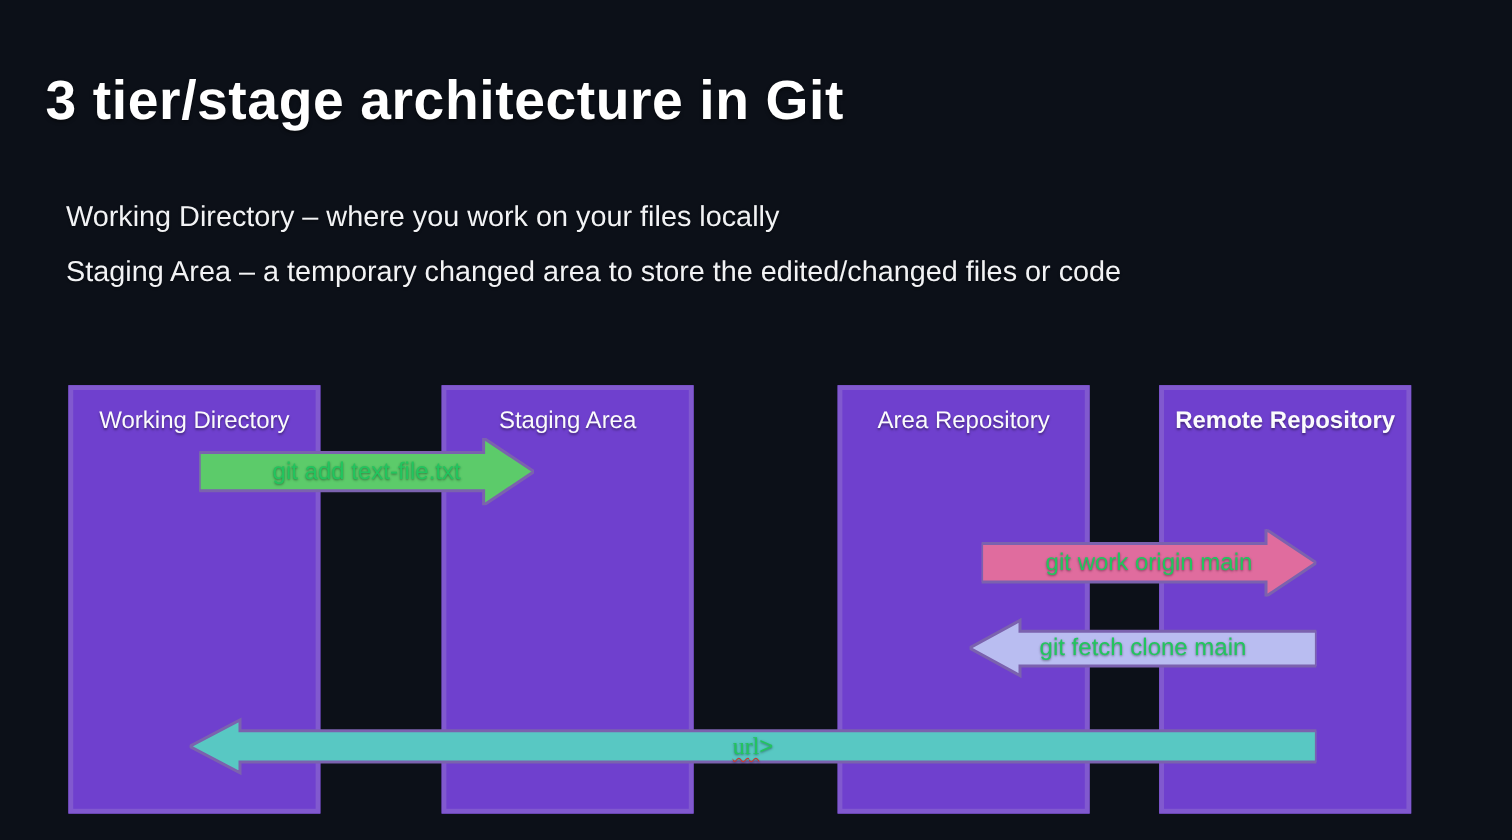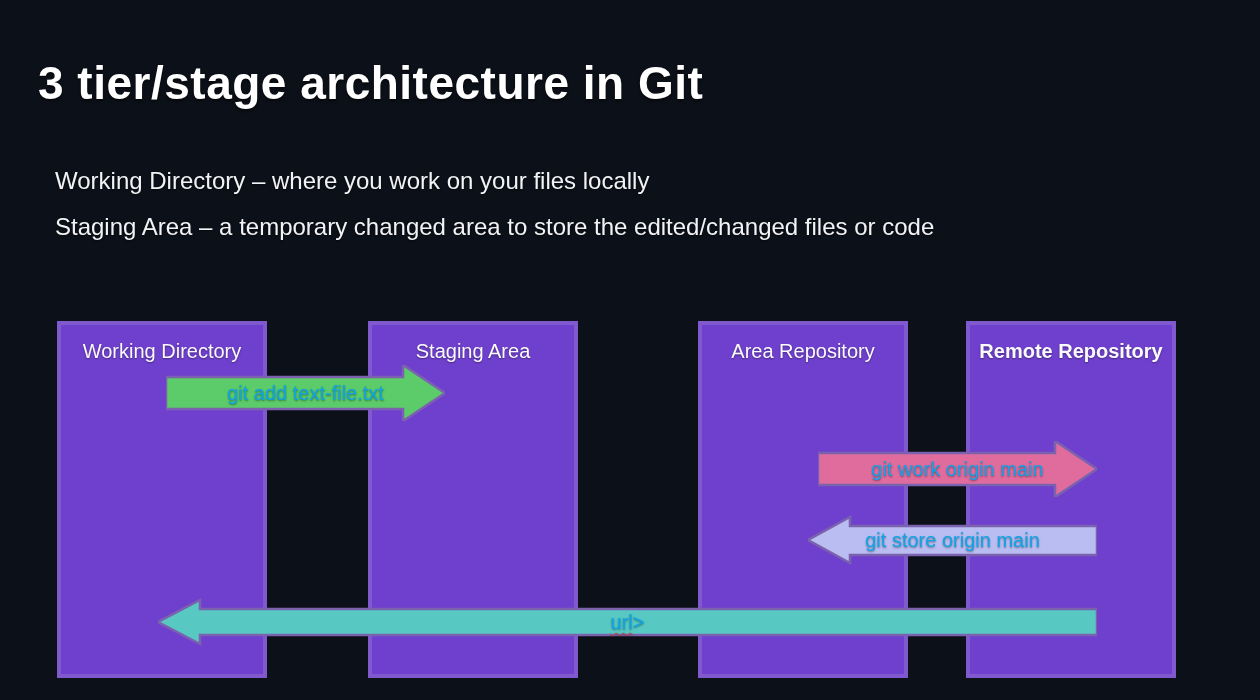--- a/index.html
+++ b/index.html
@@ -60,37 +60,38 @@
 
   .arrow { position: absolute; z-index: 2; }
   .arrow svg { display: block; }
   .arrow .arrow-label {
     position: absolute;
     inset: 0;
     display: flex;
     align-items: center;
     justify-content: center;
     font-size: 20px;
-    color: #0ea5e9;
+    color: #22c55e;
     text-shadow: 0 1px 2px rgba(0,0,0,0.45);
     white-space: nowrap;
     pointer-events: none;
   }
   .arrow-add   { left: 166px; top: 365px; width: 279px; height: 56px; }
   .arrow-commit{ left: 483px; top: 403px; width: 279px; height: 56px; }
   .arrow-push  { left: 818px; top: 441px; width: 279px; height: 56px; }
   .arrow-fetch { left: 808px; top: 512px; width: 289px; height: 56px; }
   .arrow-pull  { left: 158px; top: 594px; width: 939px; height: 56px; }
 
   .misspelled {
     text-decoration-line: underline;
     text-decoration-style: wavy;
     text-decoration-color: #c43b34;
     text-decoration-thickness: 1px;
     text-underline-offset: 3px;
+    font-family: Liberation Serif, serif;
   }
 </style>
 </head>
 <body>
 
 <div class="slide">
 
   <h1 class="title">3 tier/stage architecture in Git</h1>
 
   <div class="bullets">
@@ -123,21 +124,21 @@
     <svg width="279" height="56" viewBox="0 0 279 56">
       <polygon points="0,12 237,12 237,0 279,28 237,56 237,44 0,44" stroke="#7b62ae" stroke-width="2.5" stroke-linejoin="miter" fill="#e06c9e"></polygon>
     </svg>
     <span class="arrow-label">git work origin main</span>
   </div>
 
   <div class="arrow arrow-fetch">
     <svg width="289" height="56" viewBox="0 0 289 56">
       <polygon points="289,14 42,14 42,5 0,28 42,51 42,43 289,43" stroke="#7b62ae" stroke-width="2.5" stroke-linejoin="miter" fill="#b9bdf1"></polygon>
     </svg>
-    <span class="arrow-label">git store origin main</span>
+    <span class="arrow-label">git fetch clone main</span>
   </div>
 
   <div class="arrow arrow-pull">
     <svg width="939" height="56" viewBox="0 0 939 56">
       <polygon points="939,15 42,15 42,6 0,28 42,50 42,41 939,41" stroke="#7b62ae" stroke-width="2.5" stroke-linejoin="miter" fill="#58c8c3"></polygon>
     </svg>
     <span class="arrow-label">
         <span class="misspelled">url</span>
         <span>&gt;</span>
     </span>

